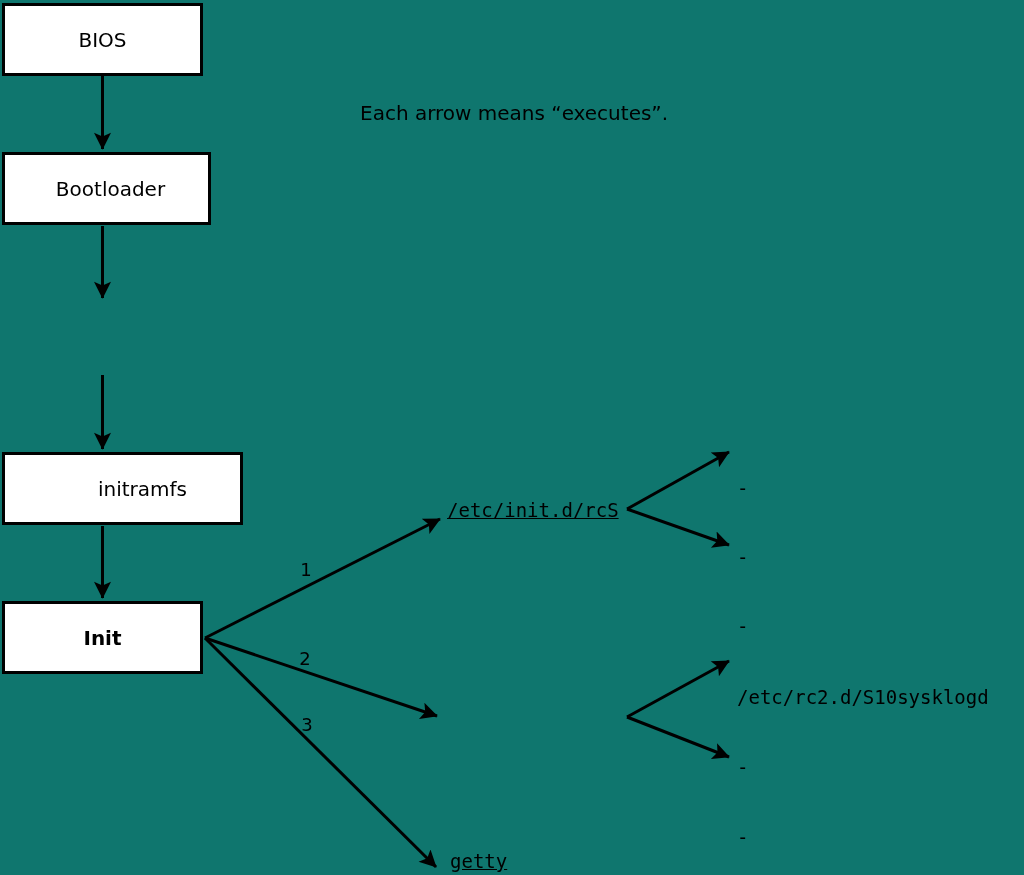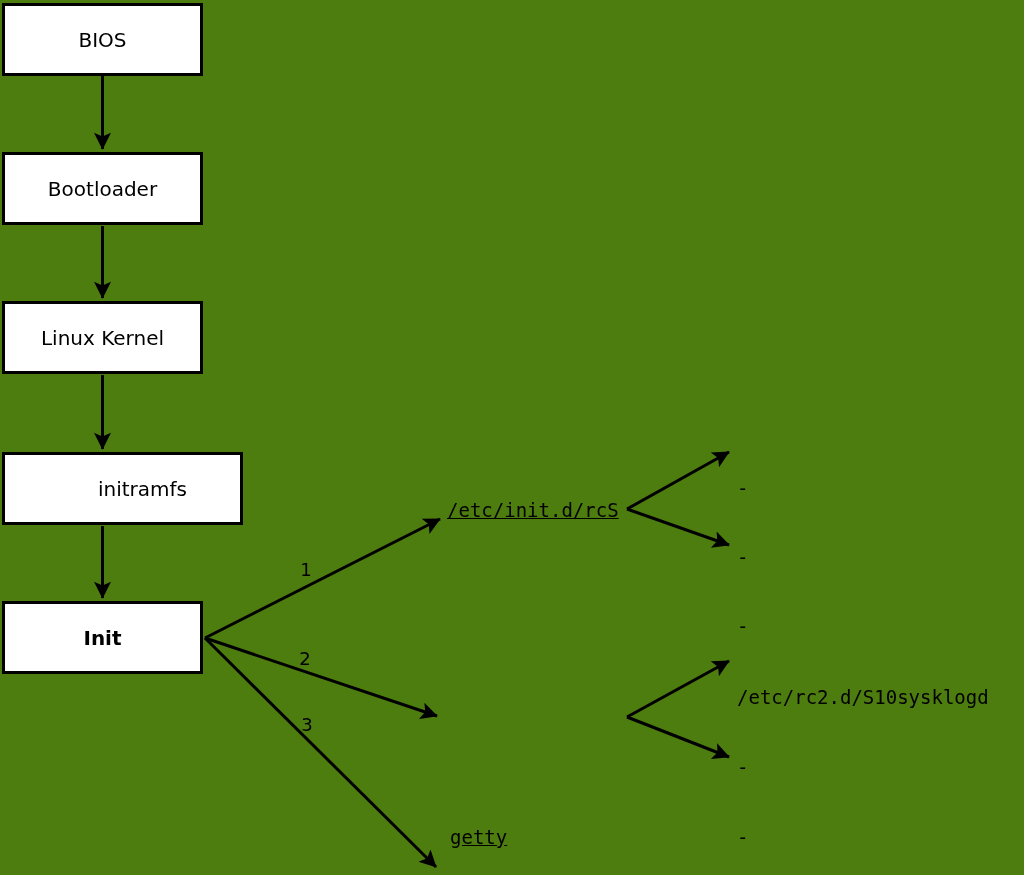--- a/index.html
+++ b/index.html
@@ -4,21 +4,21 @@
 <style>
   html, body {
     margin: 0;
     padding: 0;
     background: #ffffff;
   }
   .canvas {
     position: relative;
     width: 1024px;
     height: 875px;
-    background: #4d7c0f;
+    background: #0f766e;
     color: #000000;
     font-family: "DejaVu Sans", sans-serif;
     overflow: hidden;
   }
   .arrow-layer {
     position: absolute;
     left: 0;
     top: 0;
   }
   .box {
@@ -29,21 +29,21 @@
     border: 3px solid #000000;
     background: #ffffff;
     display: flex;
     align-items: center;
     justify-content: center;
     font-size: 20px;
     line-height: 24px;
     white-space: nowrap;
   }
   .box-bios       { top: 3px; }
-  .box-bootloader { top: 152px; }
+  .box-bootloader { top: 152px; padding-left: 8px; }
   .box-kernel     { top: 301px; }
   .box-initramfs  { top: 452px; padding-left: 40px; }
   .box-init       { top: 601px; font-weight: bold; }
   .note {
     position: absolute;
     left: 360px;
     top: 101px;
     font-size: 20px;
     line-height: 24px;
     white-space: nowrap;
@@ -61,21 +61,21 @@
   .mono {
     position: absolute;
     font-family: "DejaVu Sans Mono", "Liberation Mono", monospace;
     font-size: 19px;
     line-height: 22px;
     white-space: pre;
     text-decoration: underline;
   }
   .target-rcs   { left: 447px; top: 499px; }
   .target-rc2   { left: 443px; top: 703px; }
-  .target-getty { left: 450px; top: 826px; }
+  .target-getty { left: 450px; top: 850px; }
   .script-list {
     position: absolute;
     font-family: "DejaVu Sans Mono", "Liberation Mono", monospace;
     font-size: 19px;
     white-space: pre;
   }
   .list-rcs { left: 737px; top: 432px; }
   .list-rcs .script-line { height: 25px; line-height: 25px; }
   .list-rc2 { left: 737px; top: 640px; }
   .list-rc2 .script-line { height: 26px; line-height: 26px; }
@@ -107,30 +107,28 @@
     <line x1="627" y1="717" x2="729" y2="661" stroke="#000" stroke-width="3" marker-end="url(#ah)"></line>
     <line x1="627" y1="717" x2="729" y2="757" stroke="#000" stroke-width="3" marker-end="url(#ah)"></line>
   </svg>
 
   <div class="box box-bios">
     <span>BIOS</span>
   </div>
   <div class="box box-bootloader">
     <span>Bootloader</span>
   </div>
-  <div class="box box-kernel">
-    <span>Linux Kernel</span>
-  </div>
   <div class="box box-initramfs">
     <span>initramfs</span>
   </div>
   <div class="box box-init">
     <span>Init</span>
   </div>
 
+  <div class="note">Each arrow means “executes”.</div>
 
   <div class="branch-num num-1">1</div>
   <div class="branch-num num-2">2</div>
   <div class="branch-num num-3">3</div>
 
   <div class="mono target-rcs">/etc/init.d/rcS</div>
   <div class="mono target-getty">getty</div>
 
   <div class="script-list list-rcs">
     <div class="script-line">-</div>

